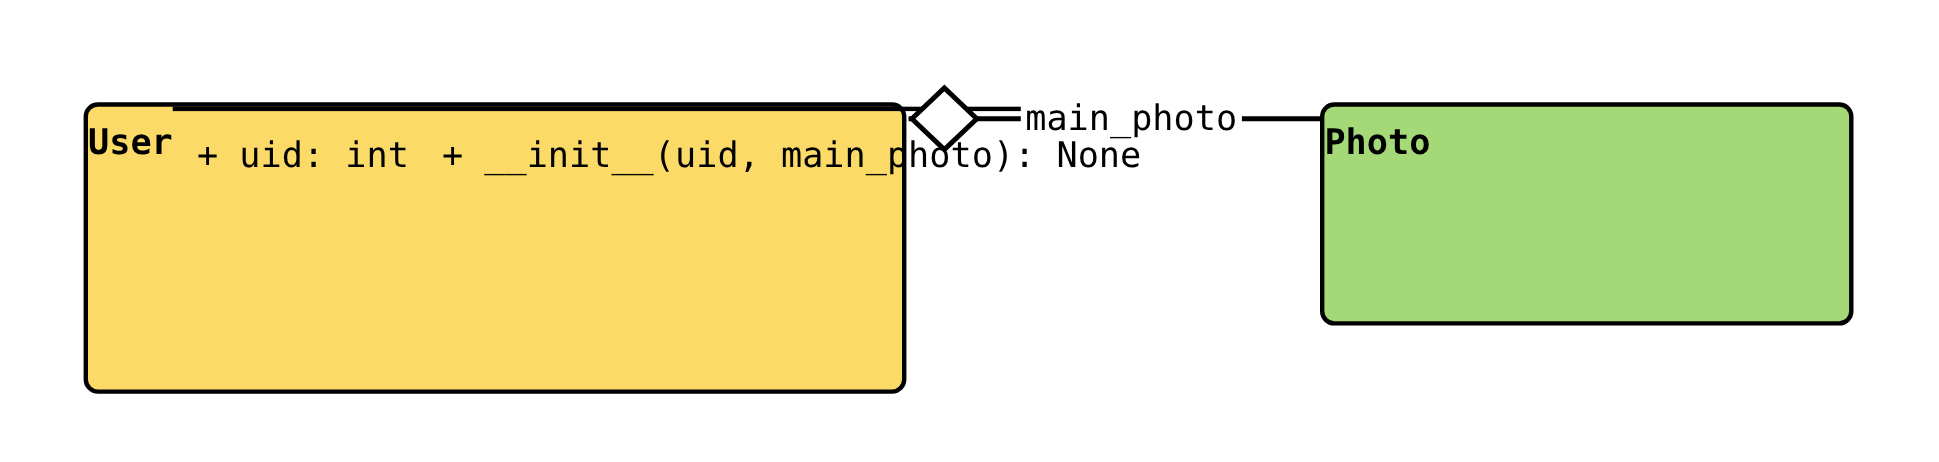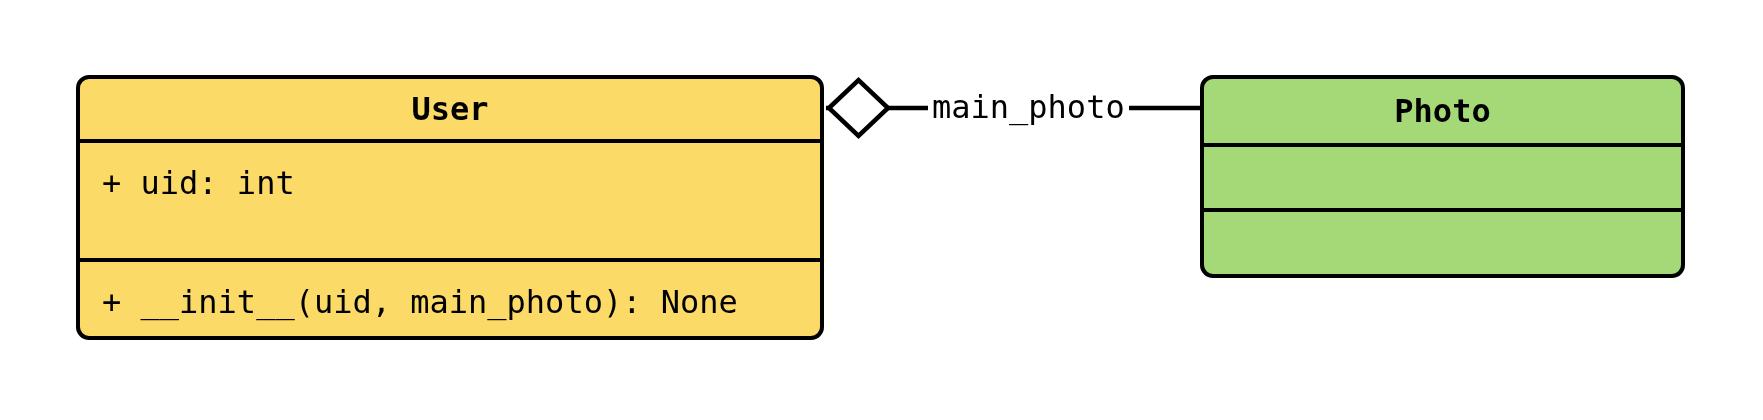--- a/index.html
+++ b/index.html
@@ -15,21 +15,22 @@
     overflow: hidden;
     font-family: "DejaVu Sans Mono", "Liberation Mono", monospace;
     color: #000000;
   }
   .class-box {
     position: absolute;
     box-sizing: border-box;
     border: 4px solid #000000;
     border-radius: 13px;
     display: flex;
-    flex-direction: column;
+    flex-direction: row;
+    margin-top: 18px;
   }
   .class-box .compartment {
     box-sizing: border-box;
   }
   .class-box .compartment + .compartment {
     border-top: 4px solid #000000;
   }
   .class-title {
     display: flex;
     align-items: center;

